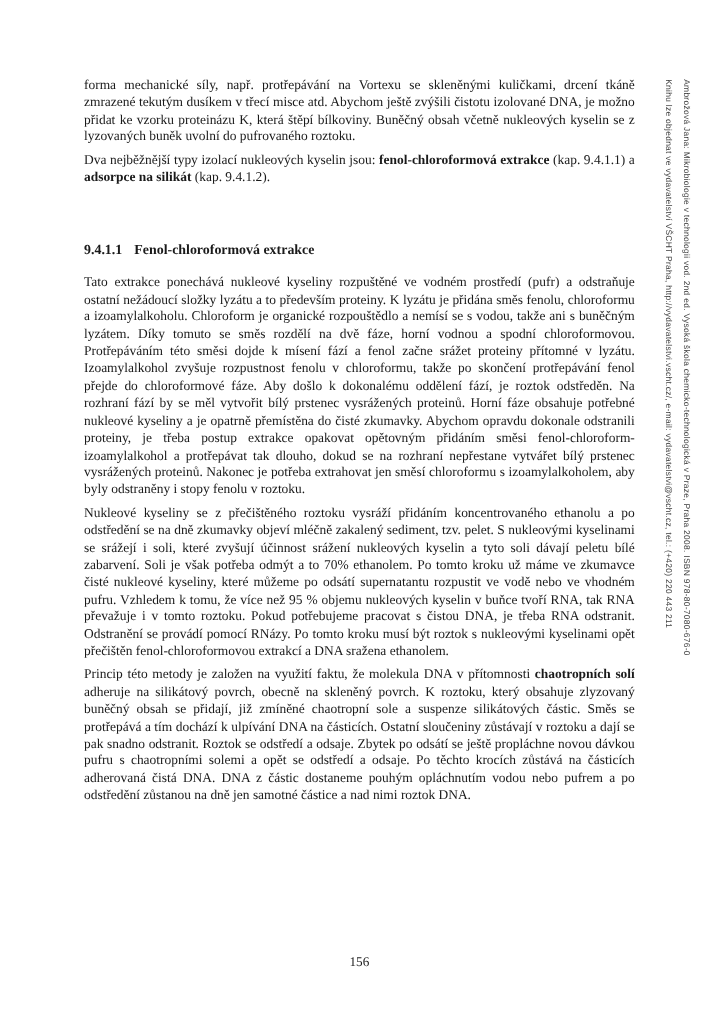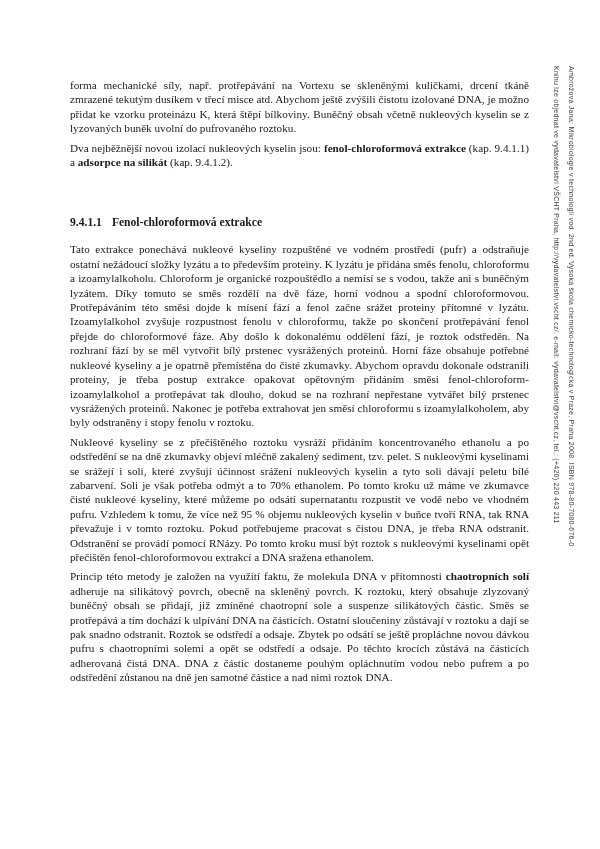--- a/index.html
+++ b/index.html
@@ -12,21 +12,21 @@
     width: 600px;
     height: 849px;
     background: #ffffff;
     overflow: hidden;
     font-family: "Liberation Serif", "DejaVu Serif", serif;
     color: #1a1a1a;
   }
   .body-text {
     position: absolute;
     left: 70px;
-    top: 78px;
+    top: 64px;
     width: 459px;
     font-size: 11.2px;
     line-height: 14.4px;
     text-align: justify;
   }
   .body-text p {
     margin: 0 0 5px 0;
   }
   .body-text b {
     font-weight: bold;
@@ -73,21 +73,21 @@
 </head>
 <body>
 
 <div class="page">
 
   <div class="body-text">
 
     <p>forma mechanické síly, např. protřepávání na Vortexu se skleněnými kuličkami, drcení tkáně zmrazené tekutým dusíkem v třecí misce atd. Abychom ještě zvýšili čistotu izolované DNA, je možno přidat ke vzorku proteinázu K, která štěpí bílkoviny. Buněčný obsah včetně nukleových kyselin se z lyzovaných buněk uvolní do pufrovaného roztoku.</p>
 
     <p>
-      <span>Dva nejběžnější novou izolací nukleových kyselin jsou: </span><b>fenol-chloroformová extrakce</b><span> (kap. 9.4.1.1) a </span><b>adsorpce na silikát</b><span> (kap. 9.4.1.2).</span>
+      <span>Dva nejběžnější typy izolací nukleových kyselin jsou: </span><b>fenol-chloroformová extrakce</b><span> (kap. 9.4.1.1) a </span><b>adsorpce na silikát</b><span> (kap. 9.4.1.2).</span>
     </p>
 
     <h3 class="sect">
       <span class="hnum">9.4.1.1</span><span>Fenol-chloroformová extrakce</span>
     </h3>
 
     <p>Tato extrakce ponechává nukleové kyseliny rozpuštěné ve vodném prostředí (pufr) a odstraňuje ostatní nežádoucí složky lyzátu a to především proteiny. K lyzátu je přidána směs fenolu, chloroformu a izoamylalkoholu. Chloroform je organické rozpouštědlo a nemísí se s vodou, takže ani s buněčným lyzátem. Díky tomuto se směs rozdělí na dvě fáze, horní vodnou a spodní chloroformovou. Protřepáváním této směsi dojde k mísení fází a fenol začne srážet proteiny přítomné v lyzátu. Izoamylalkohol zvyšuje rozpustnost fenolu v chloroformu, takže po skončení protřepávání fenol přejde do chloroformové fáze. Aby došlo k dokonalému oddělení fází, je roztok odstředěn. Na rozhraní fází by se měl vytvořit bílý prstenec vysrážených proteinů. Horní fáze obsahuje potřebné nukleové kyseliny a je opatrně přemístěna do čisté zkumavky. Abychom opravdu dokonale odstranili proteiny, je třeba postup extrakce opakovat opětovným přidáním směsi fenol-chloroform-izoamylalkohol a protřepávat tak dlouho, dokud se na rozhraní nepřestane vytvářet bílý prstenec vysrážených proteinů. Nakonec je potřeba extrahovat jen směsí chloroformu s izoamylalkoholem, aby byly odstraněny i stopy fenolu v roztoku.</p>
 
     <p>Nukleové kyseliny se z přečištěného roztoku vysráží přidáním koncentrovaného ethanolu a po odstředění se na dně zkumavky objeví mléčně zakalený sediment, tzv. pelet. S nukleovými kyselinami se srážejí i soli, které zvyšují účinnost srážení nukleových kyselin a tyto soli dávají peletu bílé zabarvení. Soli je však potřeba odmýt a to 70% ethanolem. Po tomto kroku už máme ve zkumavce čisté nukleové kyseliny, které můžeme po odsátí supernatantu rozpustit ve vodě nebo ve vhodném pufru. Vzhledem k tomu, že více než 95 % objemu nukleových kyselin v buňce tvoří RNA, tak RNA převažuje i v tomto roztoku. Pokud potřebujeme pracovat s čistou DNA, je třeba RNA odstranit. Odstranění se provádí pomocí RNázy. Po tomto kroku musí být roztok s nukleovými kyselinami opět přečištěn fenol-chloroformovou extrakcí a DNA sražena ethanolem.</p>
 
@@ -97,14 +97,15 @@
       <span>Princip této metody je založen na využití faktu, že molekula DNA v přítomnosti </span><b>chaotropních solí</b><span> adheruje na silikátový povrch, obecně na skleněný povrch. K roztoku, který obsahuje zlyzovaný buněčný obsah se přidají, již zmíněné chaotropní sole a suspenze silikátových částic. Směs se protřepává a tím dochází k ulpívání DNA na částicích. Ostatní sloučeniny zůstávají v roztoku a dají se pak snadno odstranit. Roztok se odstředí a odsaje. Zbytek po odsátí se ještě propláchne novou dávkou pufru s chaotropními solemi a opět se odstředí a odsaje. Po těchto krocích zůstává na částicích adherovaná čistá DNA. DNA z částic dostaneme pouhým opláchnutím vodou nebo pufrem a po odstředění zůstanou na dně jen samotné částice a nad nimi roztok DNA.</span>
     </p>
 
   </div>
 
   <div class="sidebar">
     <span>Ambrožová Jana: Mikrobiologie v technologii vod. 2nd ed. Vysoká škola chemicko-technologická v Praze, Praha 2008. ISBN 978-80-7080-676-0</span>
     <span>Knihu lze objednat ve vydavatelství VŠCHT Praha, http://vydavatelstvi.vscht.cz/, e-mail: vydavatelstvi@vscht.cz, tel.: (+420) 220 443 211</span>
   </div>
 
+  <div class="pagenum">156</div>
 
 </div>
 
 </body></html>

